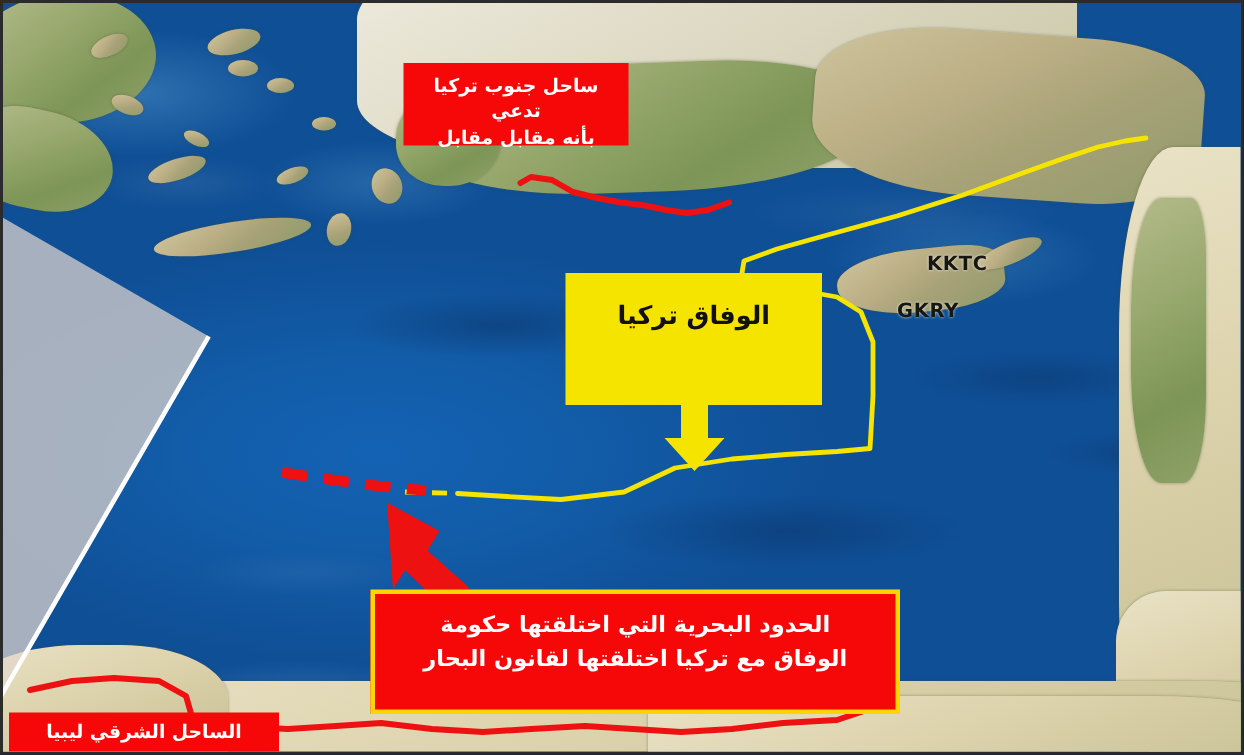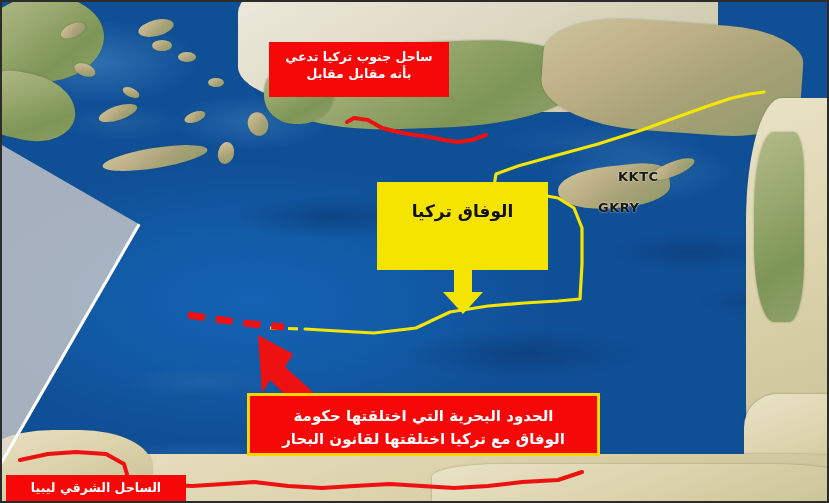--- a/index.html
+++ b/index.html
@@ -94,32 +94,32 @@
   }
   .callout.red.framed{
     border:3px solid #ffd400;
   }
   .callout.yellow{
     background:#f5e400;
     color:#111111;
   }
 
   #label-turkey-south-coast{
-    left:267px;top:40px;width:180px;height:55px;
+    left:267px;top:40px;width:150px;height:55px;
     padding:6px 8px 0 8px;
     font-size:12.5px;
   }
   #label-turkey-claimed-boundary{
     left:375px;top:180px;width:171px;height:88px;
     padding:16px 12px 0 12px;
     font-size:17px;
     line-height:1.55;
   }
   #label-gna-boundary{
-    left:245px;top:391px;width:353px;height:63px;
+    left:245px;top:391px;width:353px;height:83px;
     padding:9px 10px 0 10px;
     font-size:15px;
     line-height:1.55;
   }
   #label-libya-east-coast{
     left:4px;top:473px;width:180px;height:36px;
     padding:4px 6px 0 6px;
     font-size:12.5px;
   }
 

